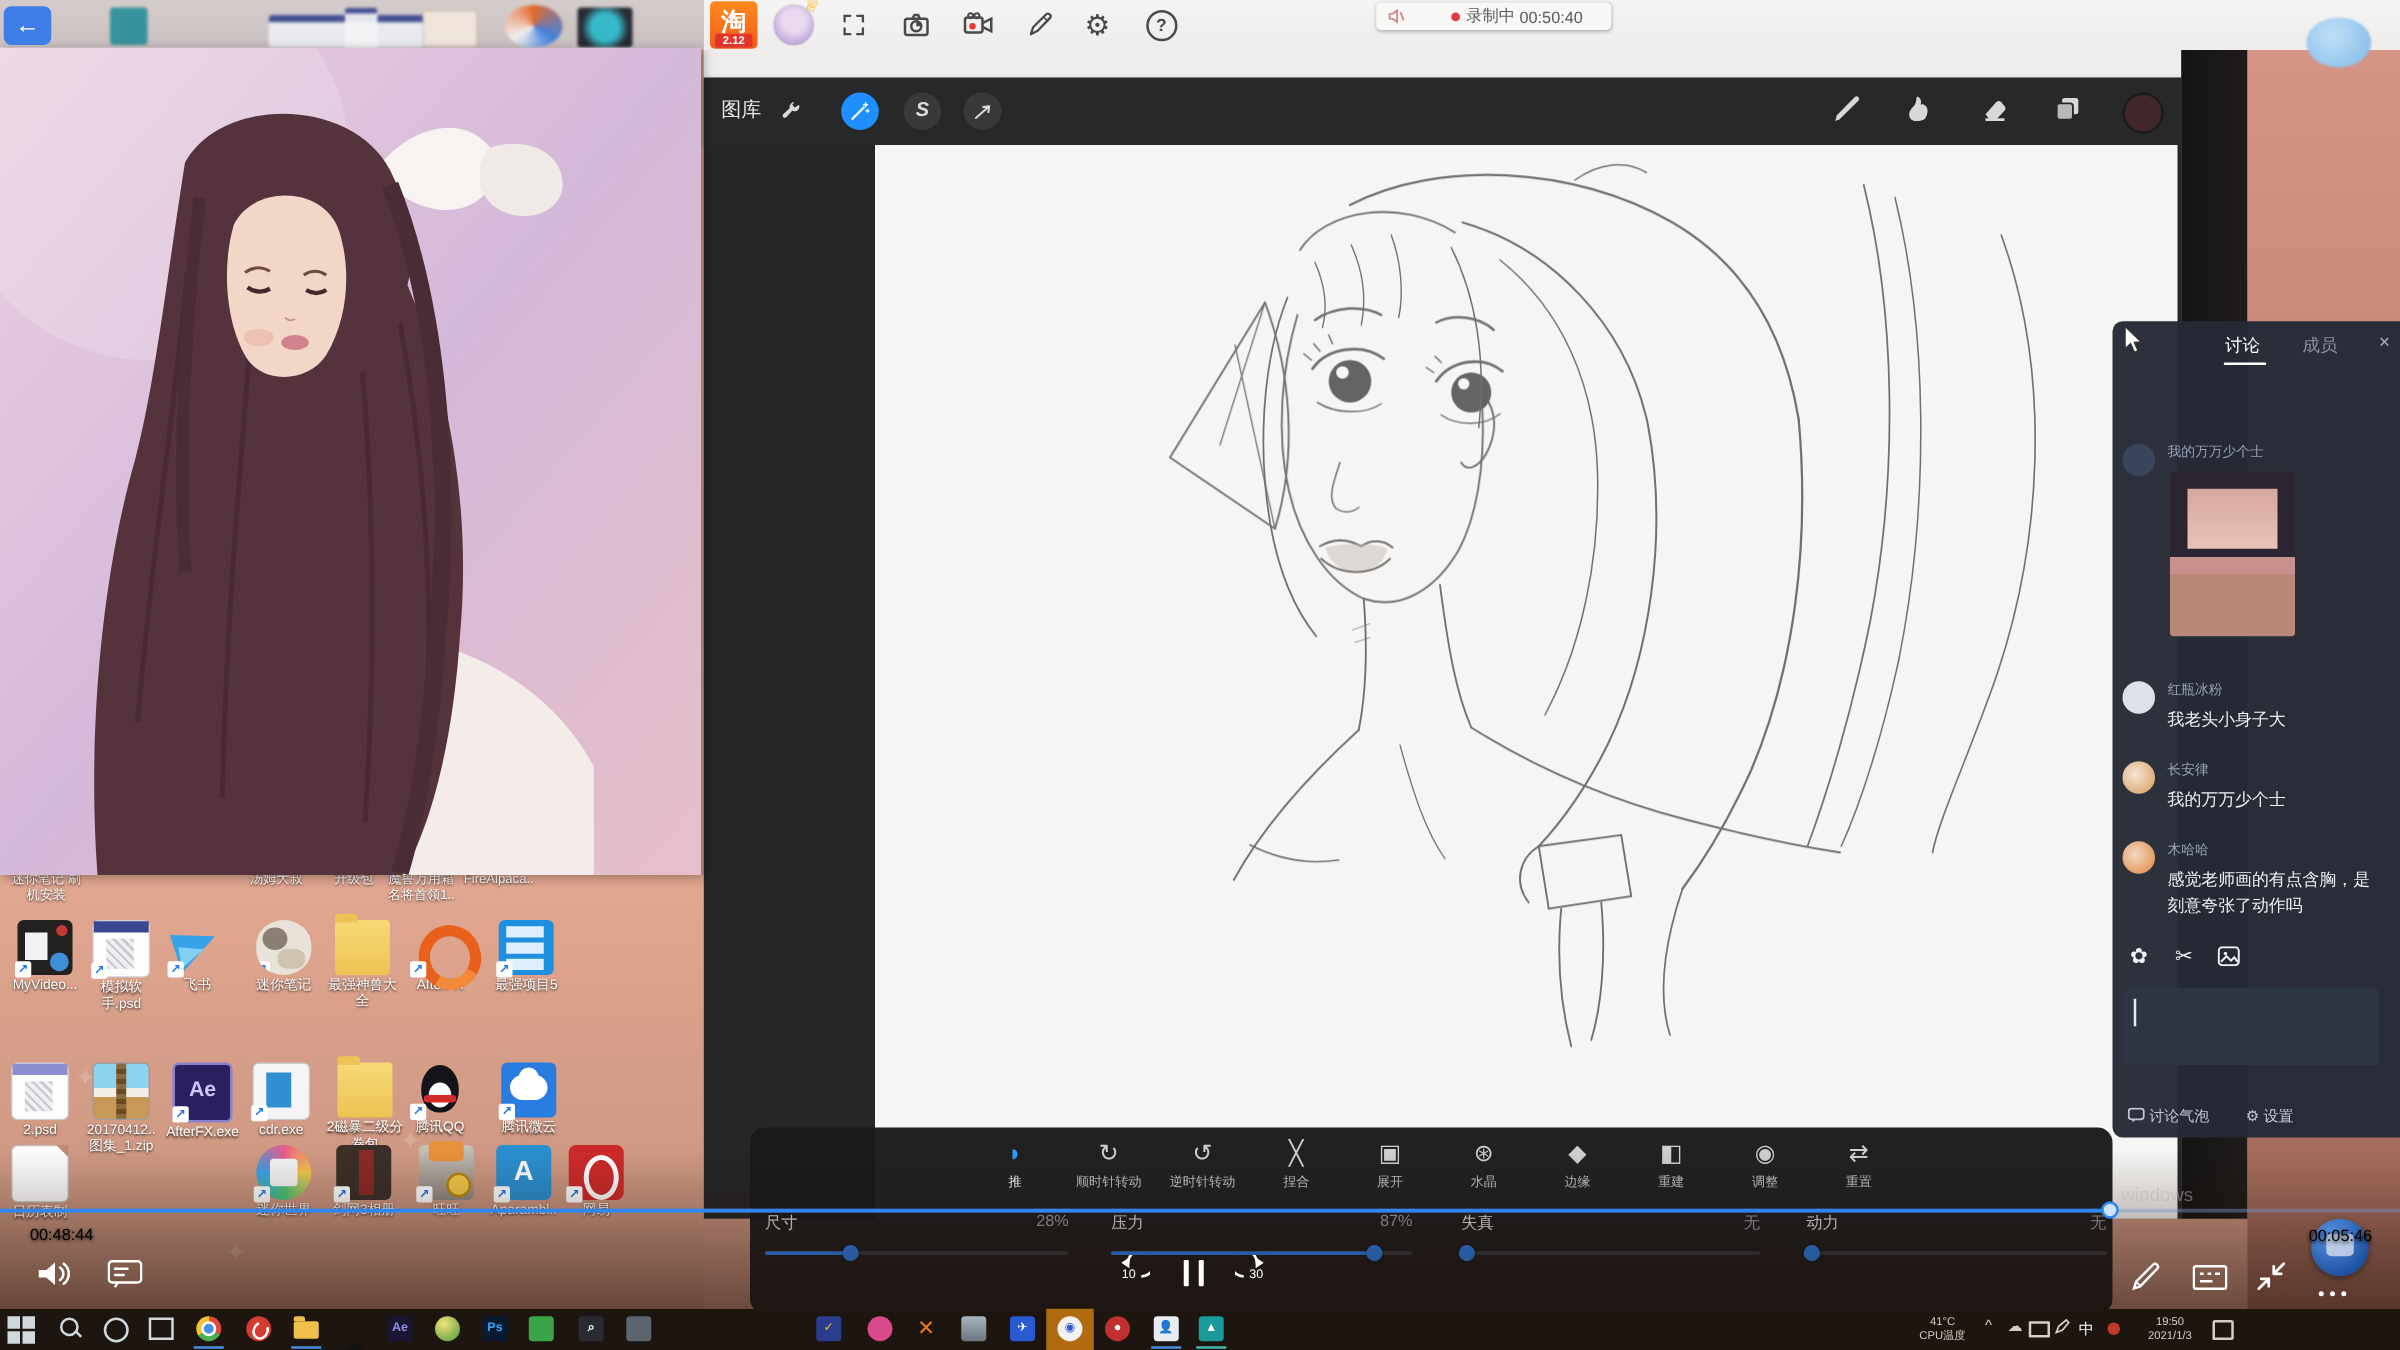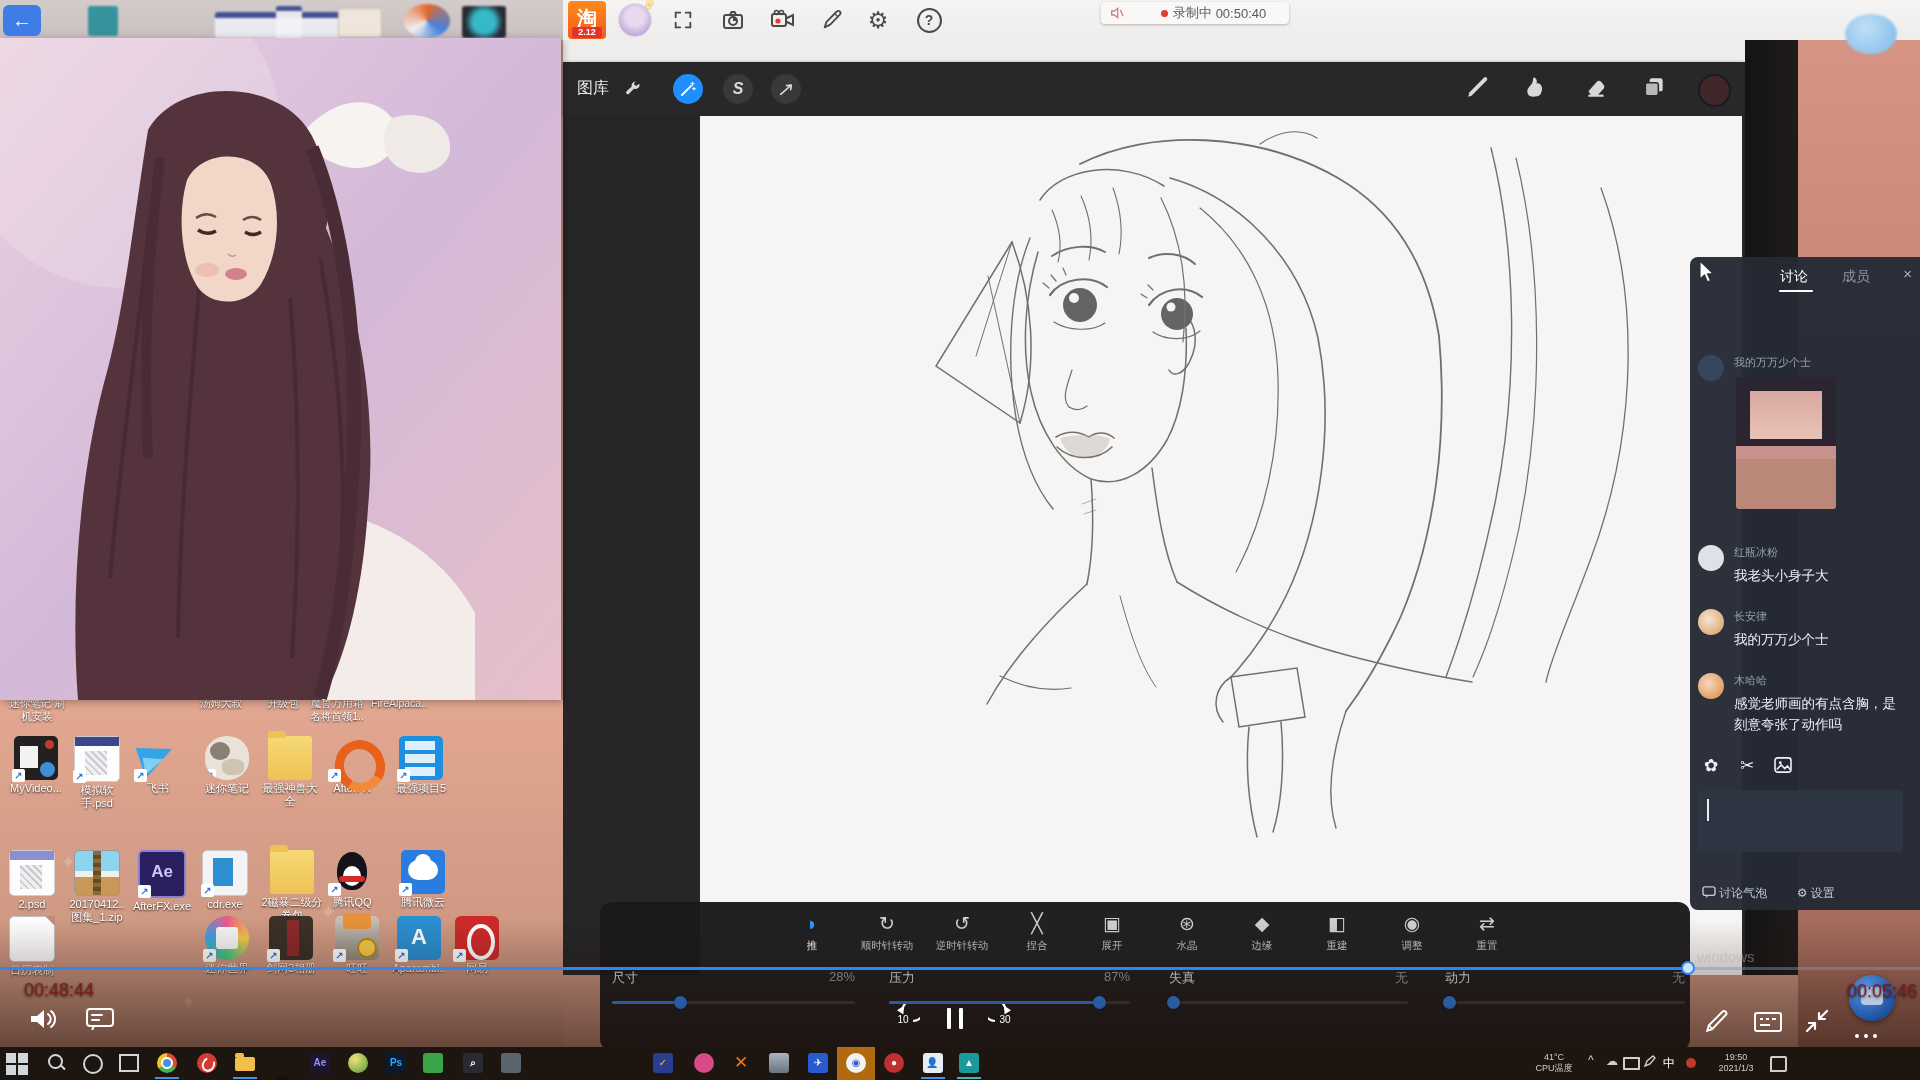--- a/index.html
+++ b/index.html
@@ -122,21 +122,21 @@
   .chat-ic{position:absolute;font-size:17px;color:#eef1f6;cursor:pointer}
   .chat-input{position:absolute;left:8px;top:533px;width:205px;height:62px;background:#2e3542;border-radius:4px;cursor:text}
   .caret-bar{position:absolute;left:9px;top:9px;width:2px;height:22px;background:#e8ebf2}
   .chat-foot{position:absolute;left:0;bottom:8px;width:100%;font-size:12px;color:#c3c9d6}
 
   
   .dim-bottom{left:0;top:920px;width:1920px;height:127px;background:linear-gradient(rgba(30,14,8,0),rgba(30,14,8,.55));pointer-events:none;z-index:5}
   .prog-track{left:0;top:967px;width:1920px;height:3px;background:rgba(120,150,200,.45);z-index:6;cursor:pointer}
   .prog-fill{left:0;top:967px;width:1688px;height:3px;background:#2e86f0;z-index:6}
   .prog-thumb{left:1681px;top:961px;width:14px;height:14px;border-radius:50%;background:#cfe2ff;border:2px solid #2e86f0;box-sizing:border-box;z-index:7;cursor:grab}
-  .ptime{color:#7f1d1d;font-size:18px;text-shadow:0 1px 3px rgba(0,0,0,.8);z-index:7}
+  .ptime{color:#000000;font-size:13px;text-shadow:0 1px 3px rgba(0,0,0,.8);z-index:7}
   .pctl{z-index:7;cursor:pointer;color:#fff}
   .skip-num{position:absolute;left:0;right:0;top:10px;text-align:center;font-size:10px;color:#fff}
   .pause-bars span{display:inline-block;width:4px;height:21px;background:#fff;margin:0 4px;border-radius:1px}
   .dots span{display:inline-block;width:4px;height:4px;border-radius:50%;background:#fff;margin:0 2.5px}
   .ball{left:1849px;top:975px;width:46px;height:46px;border-radius:50%;z-index:6;cursor:pointer;
         background:radial-gradient(circle at 35% 30%,#5a93e0,#1b4fa0 75%);box-shadow:0 2px 5px rgba(0,0,0,.4)}
   .ball i{position:absolute;left:12px;top:12px;width:22px;height:18px;background:#cfd8ea;border-radius:4px;opacity:.85}
   .watermark{left:1697px;top:948px;color:rgba(210,210,210,.5);font-size:15px;z-index:5}
 
   

